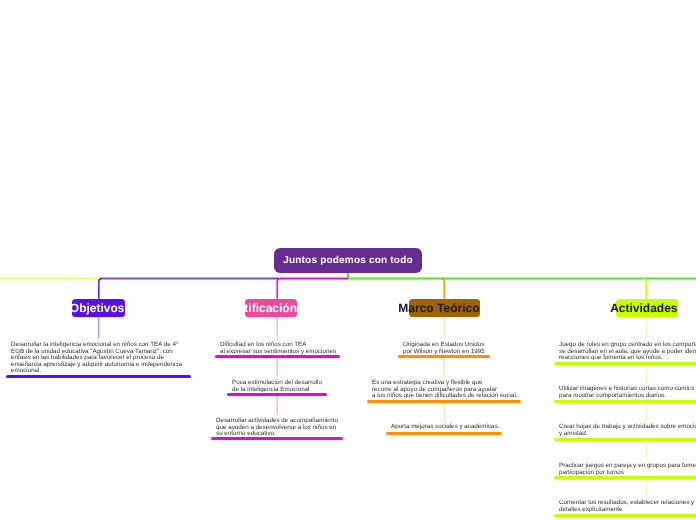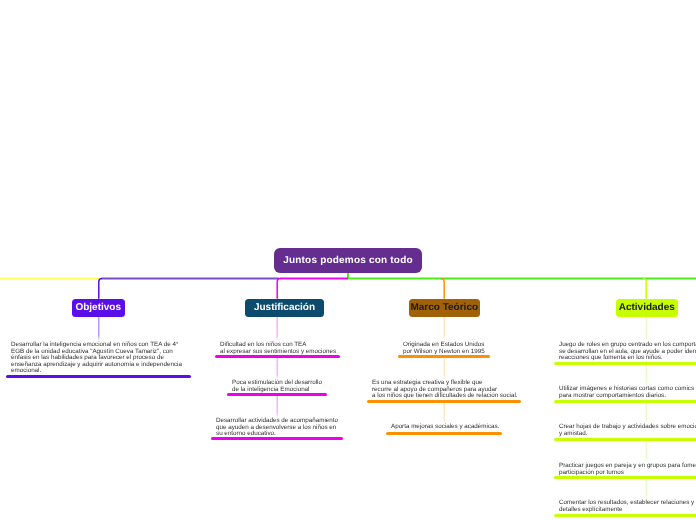--- a/index.html
+++ b/index.html
@@ -4,21 +4,21 @@
 <title>Juntos podemos con todo</title>
 <style>
   html,body{margin:0;padding:0;}
   body{width:696px;height:520px;background:#ffffff;overflow:hidden;-webkit-font-smoothing:antialiased;text-rendering:geometricPrecision;
        font-family:"Liberation Sans",sans-serif;position:relative;}
   .canvas{position:absolute;left:0;top:0;width:696px;height:520px;overflow:hidden;}
   svg.links{position:absolute;left:0;top:0;width:696px;height:520px;pointer-events:none;}
   .node{position:absolute;border-radius:3.5px;will-change:transform;transform:translateZ(0);display:flex;align-items:center;justify-content:center;
         font-weight:bold;white-space:nowrap;box-sizing:border-box;}
   .root{font-size:10px;letter-spacing:.2px;border-radius:6px !important;}
-  .branch{font-size:10px;letter-spacing:0px;}
+  .branch{font-size:12px;letter-spacing:0px;justify-content:flex-end;}
   .leaf{position:absolute;}
   .leaf .txt{will-change:transform;transform:translateZ(0);font-size:6.25px;color:#2f2f2f;line-height:6.6px;white-space:pre;font-weight:500;
              -webkit-font-smoothing:antialiased;}
   .bar{position:absolute;height:3.2px;border-radius:2px;}
 </style>
 </head>
 <body>
 
 <div class="canvas">
   <svg class="links" id="links" viewBox="0 0 696 520">
@@ -111,21 +111,21 @@
         <span>Objetivos</span>
       </div>
       <div class="leaf" style="left: 11.3px; top: 341.5px;">
         <div class="txt">Desarrollar la inteligencia emocional en niños con TEA de 4°
 EGB de la unidad educativa "Agustín Cueva Tamariz", con
 énfasis en las habilidades para favorecer el proceso de
 enseñanza aprendizaje y adquirir autonomía e independencia
 emocional.</div>
       </div>
       <div class="bar" style="left: 6.3px; top: 375.1px; width: 185px; background: rgb(90, 15, 232);"></div>
-      <div class="node branch" style="left: 245px; top: 298.8px; width: 79px; height: 17.6px; background: #0c4a6e; color: rgb(255, 255, 255);">
+      <div class="node branch" style="left: 245px; top: 298.8px; width: 52px; height: 17.6px; background: #ec4899; color: rgb(255, 255, 255);">
         <span>Justificación</span>
       </div>
       <div class="leaf" style="left: 219.7px; top: 341.8px;">
         <div class="txt">Dificultad en los niños con TEA
 al expresar sus sentimientos y emociones</div>
       </div>
       <div class="bar" style="left: 214.7px; top: 355.1px; width: 125px; background: rgb(238, 0, 238);"></div>
       <div class="leaf" style="left: 232.2px; top: 379.7px;">
         <div class="txt">Poca estimulación del desarrollo
 de la inteligencia Emocional</div>

